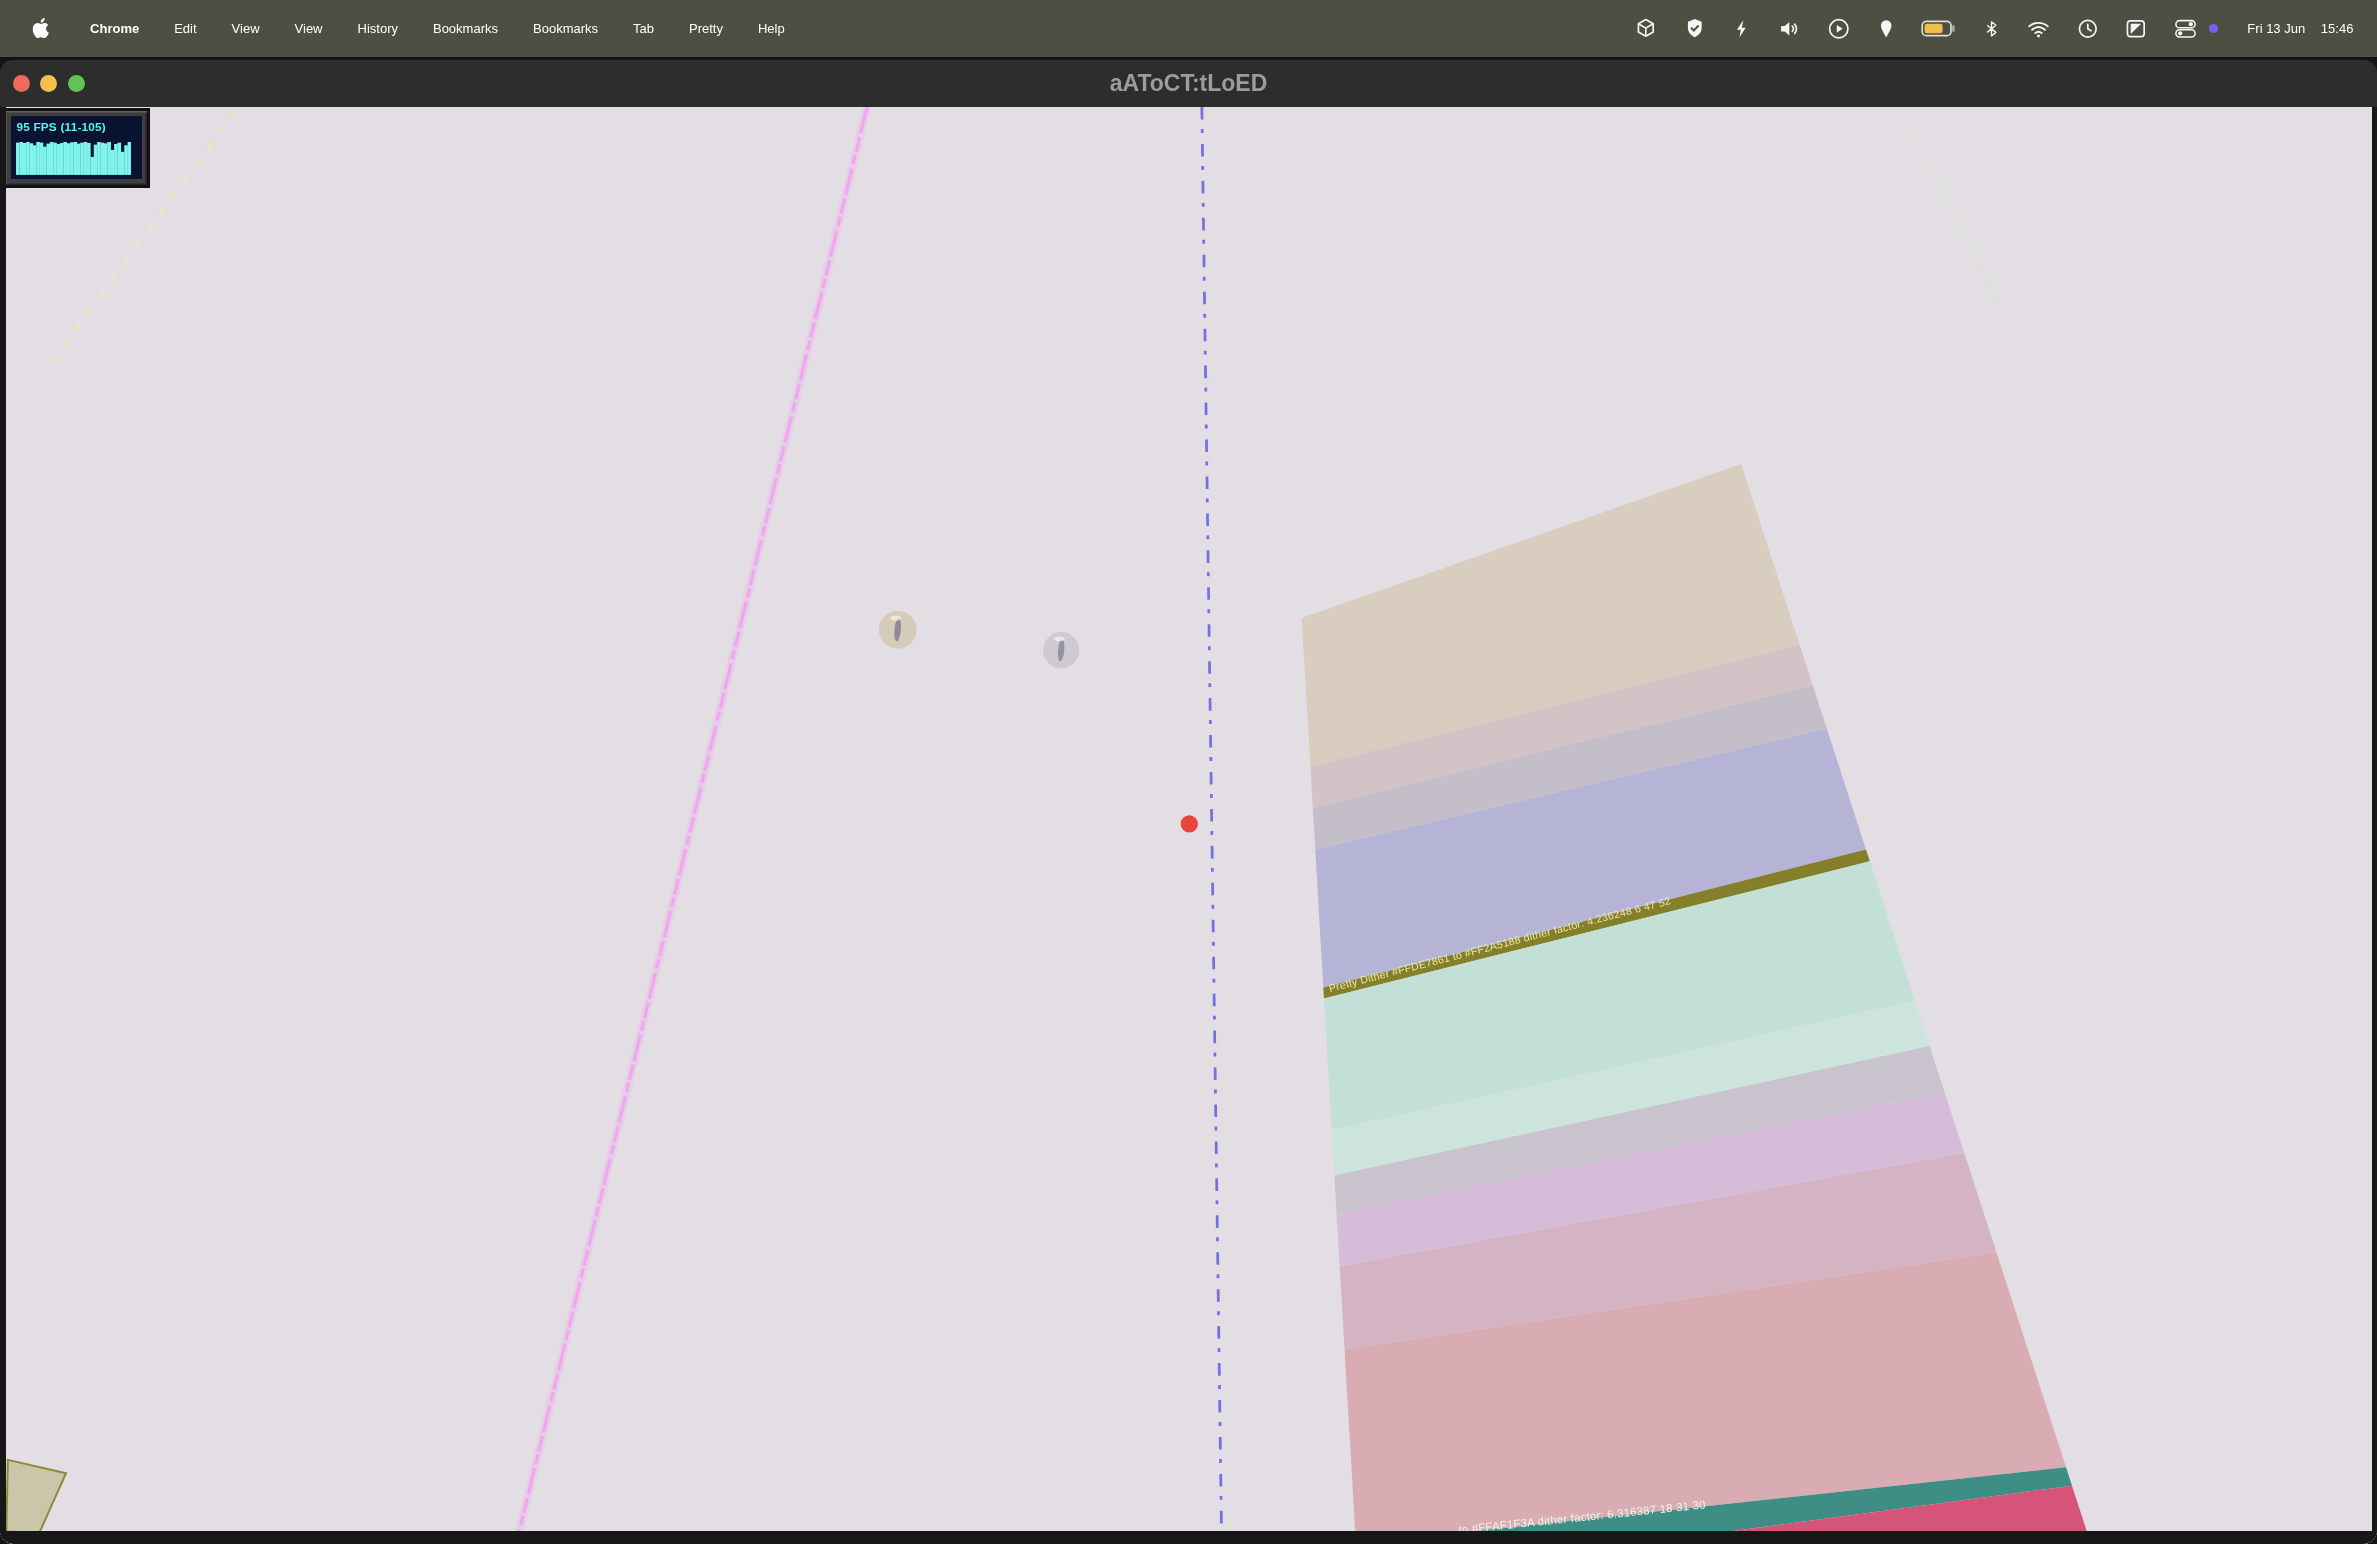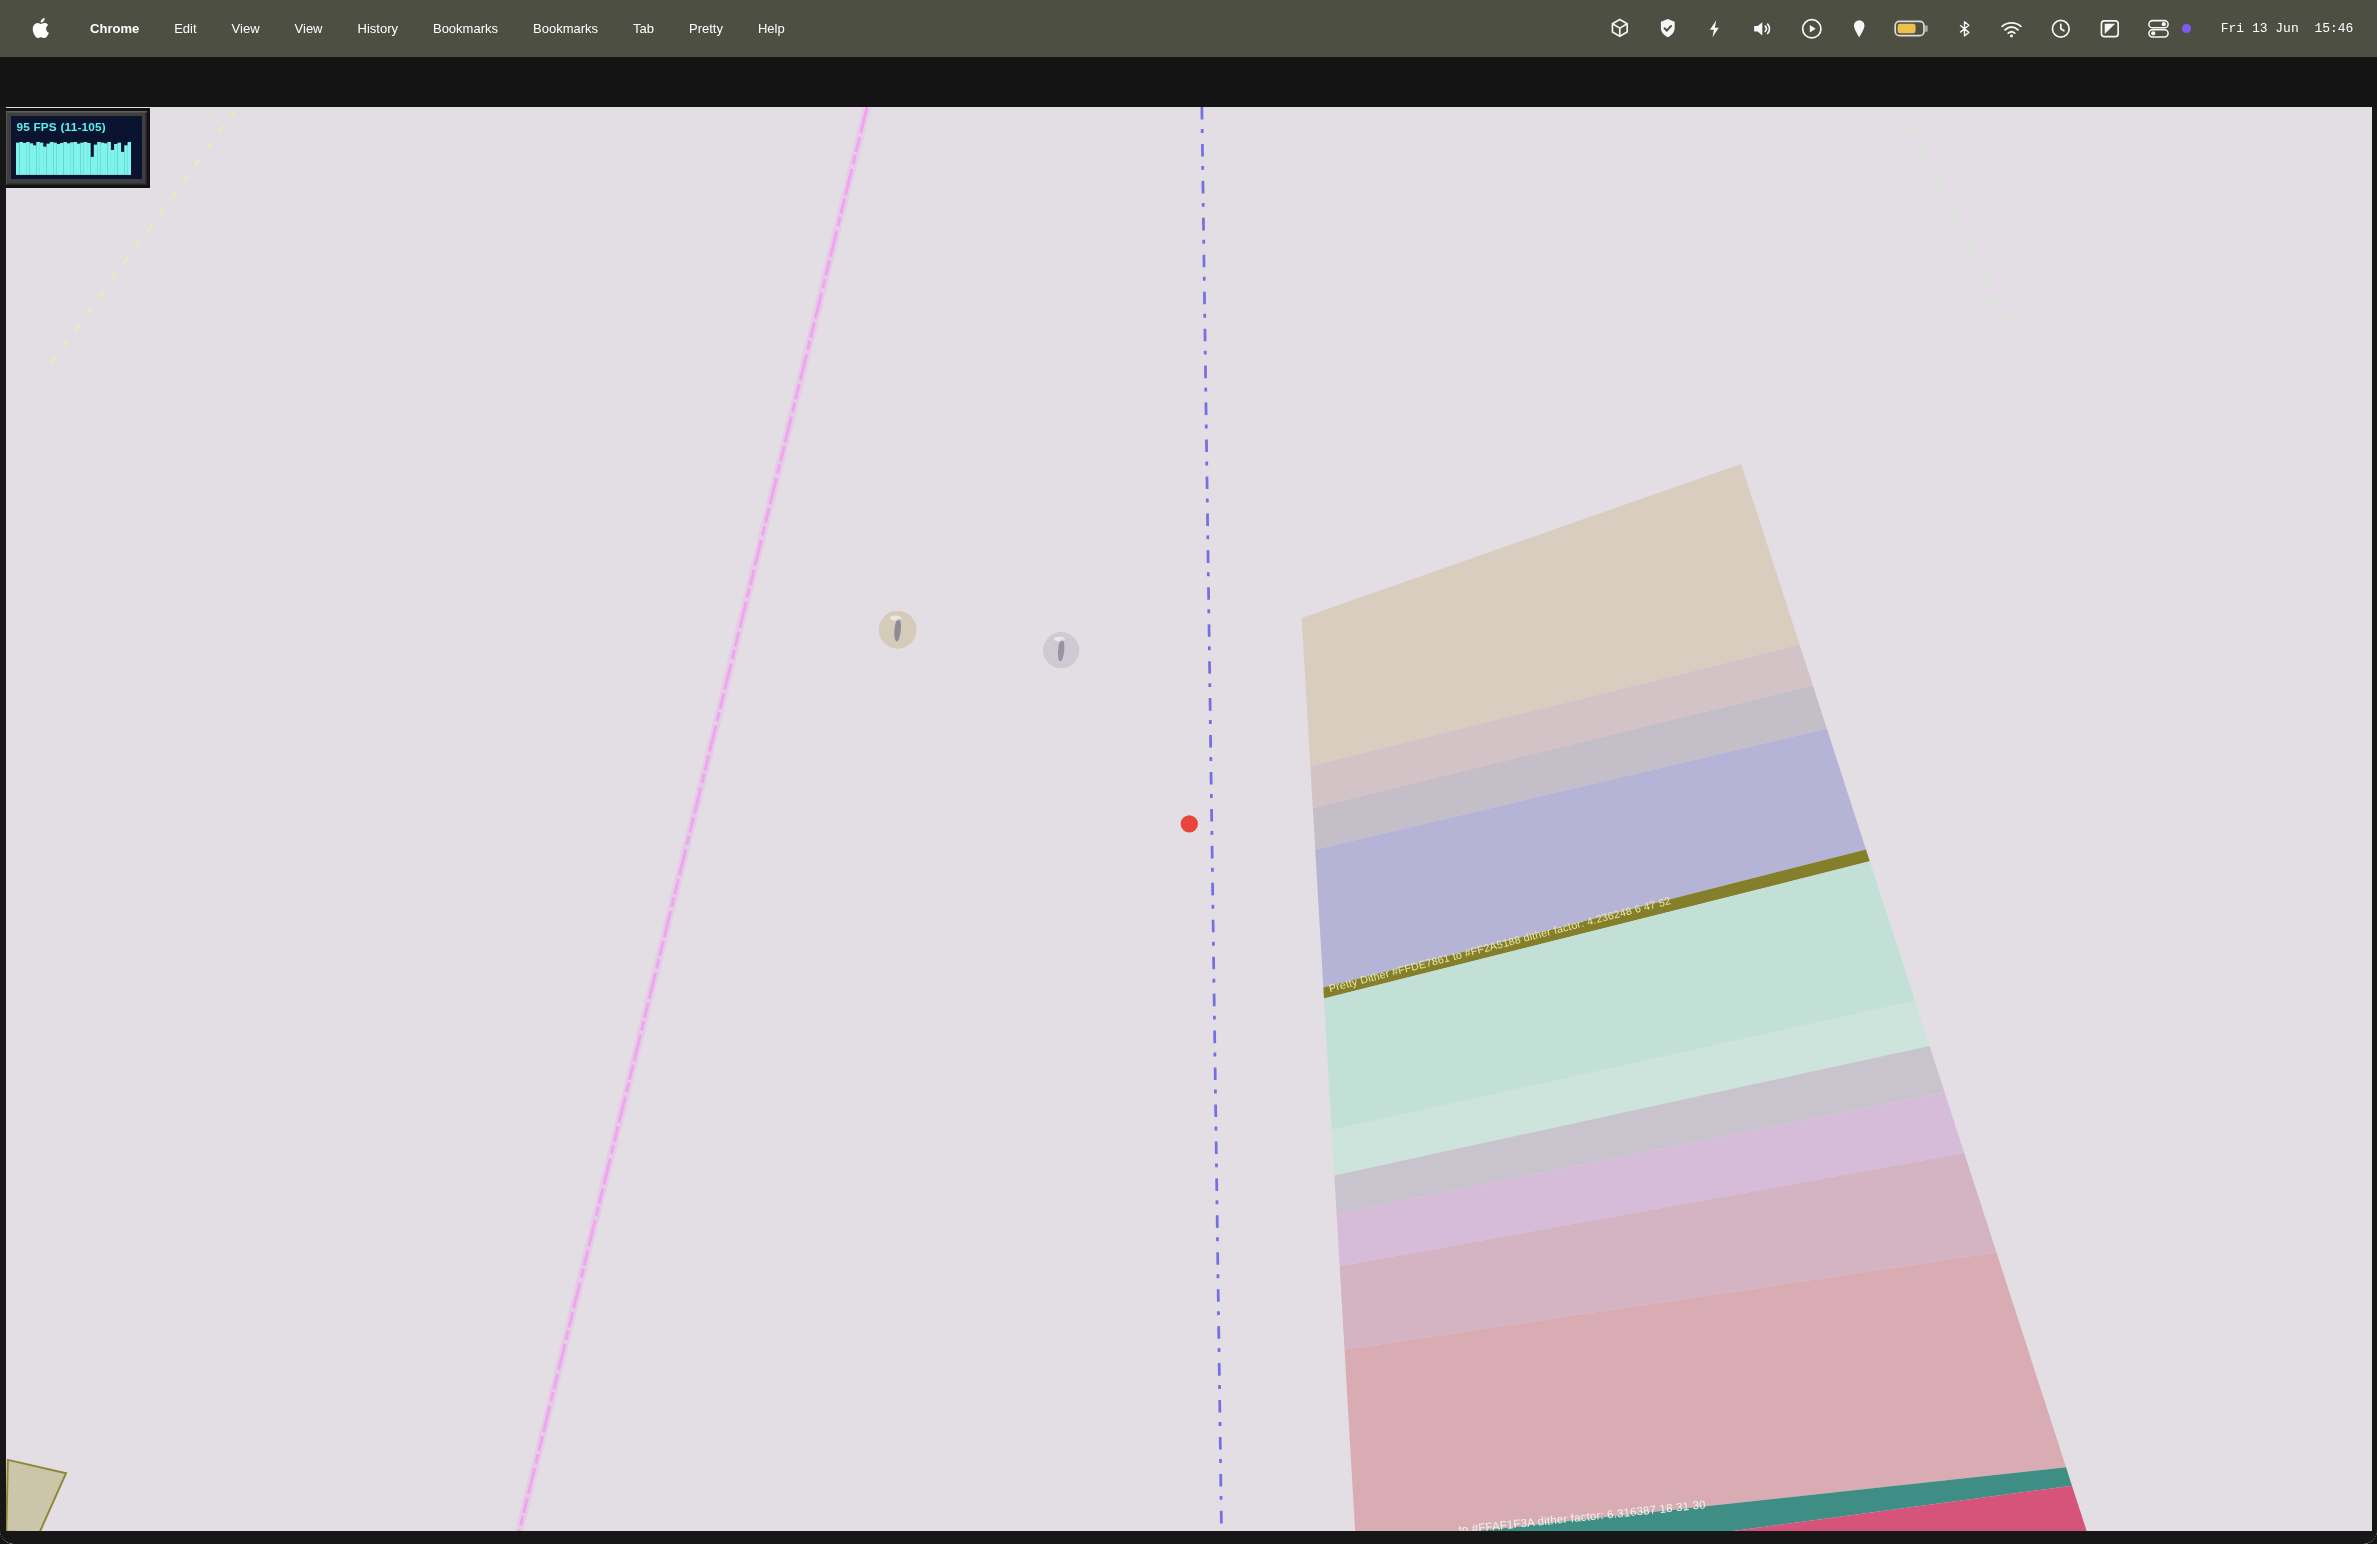--- a/index.html
+++ b/index.html
@@ -8,21 +8,21 @@
   .screen { position:absolute; inset:0; }
 
   
   .menubar { position:absolute; left:0; top:0; right:0; height:57px;
              display:flex; align-items:center; padding:0 23.6px 0 30px;
              color:#fff; font-size:13px; }
   .menu-left { display:flex; align-items:center; gap:35px; }
   .apple-wrap { display:flex; align-items:center; margin-right:4.7px; }
   .menu-item { cursor:default; white-space:nowrap; }
   .menu-item.app-name { font-weight:700; }
-  .menu-right { margin-left:auto; display:flex; align-items:center; gap:25px;font-family:Liberation Mono, monospace; }
+  .menu-right { margin-left:auto; display:flex; align-items:center; gap:25px; }
   .status-icon { display:flex; align-items:center; opacity:.95; }
   .rec-dot { width:8.6px; height:8.6px; border-radius:50%; margin-left:-14px; }
   .clock { display:flex; gap:15.7px; margin-left:4.7px; white-space:nowrap; }
 
   
   .window { position:absolute; left:0; right:0; top:60px; bottom:0; }
   .titlebar { position:absolute; left:0; right:0; top:0; height:47px;
               background:#2D2D2D; border-radius:12.6px 12.6px 0 0;
               display:flex; align-items:center; }
   .lights { position:absolute; left:12.6px; top:0; height:100%;
@@ -150,20 +150,28 @@
         </div>
       <span class="rec-dot" id="rec-dot" style="background: rgb(123, 91, 240);"></span>
       <span class="clock">
         <span>Fri 13 Jun</span>
         <span>15:46</span>
       </span>
     </div>
   </div>
 
   <div class="window">
+    <div class="titlebar" id="titlebar" style="background: rgb(45, 45, 45);">
+      <div class="lights">
+        <span class="light" id="light-close" style="background: rgb(236, 106, 94);"></span>
+        <span class="light" id="light-min" style="background: rgb(245, 191, 79);"></span>
+        <span class="light" id="light-zoom" style="background: rgb(98, 196, 84);"></span>
+      </div>
+      <div class="win-title" id="win-title" style="color: rgb(156, 156, 156);">aAToCT:tLoED</div>
+    </div>
 
     <div class="content" id="content" style="background: rgb(227, 222, 227);">
       <svg id="scene" viewBox="0 136 3024 1828" preserveAspectRatio="none">
           <rect x="0" y="136" width="3024" height="1828" fill="#E3DEE3"></rect>
           <line x1="300" y1="139" x2="58" y2="472" stroke="#EFECB0" stroke-width="3" stroke-dasharray="10 16" opacity="0.85"></line>
           <line x1="2421" y1="141" x2="2570" y2="448" stroke="#CBEDC4" stroke-width="3" stroke-dasharray="9 15" opacity="0.8"></line>
           <line x1="1103" y1="136" x2="660" y2="1950" stroke="#F1A3F1" stroke-width="10.4" opacity="0.28"></line>
           <line x1="1103" y1="136" x2="660" y2="1950" stroke="#F1A3F1" stroke-width="4" stroke-dasharray="34 5 20 4 12 6" opacity="0.95"></line>
           <line x1="1529" y1="136" x2="1554" y2="1950" stroke="#6D6BE2" stroke-width="3.5" stroke-dasharray="16 12 5 14" opacity="0.95"></line>
           <g>

